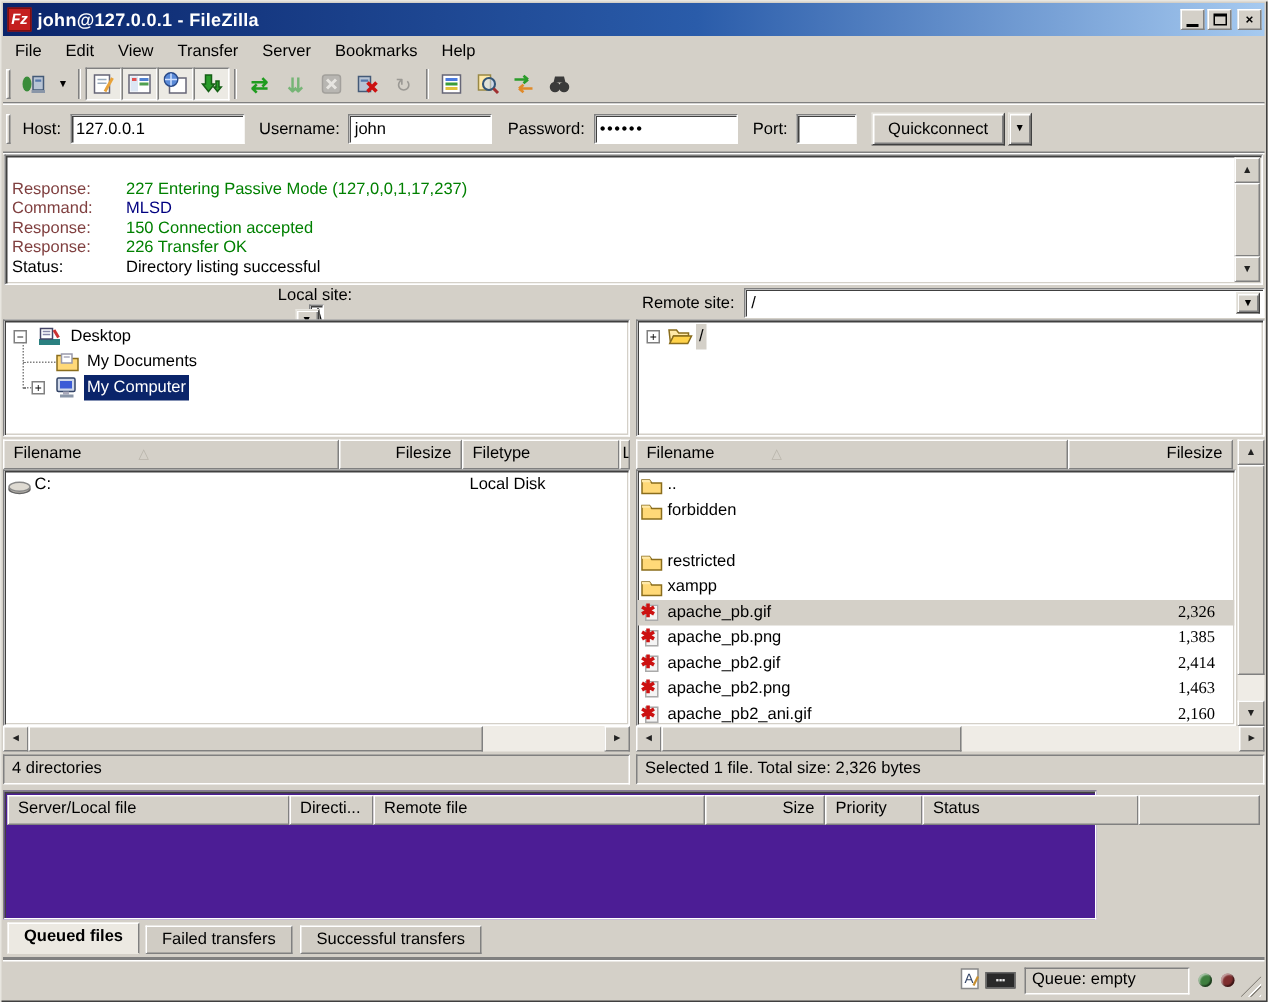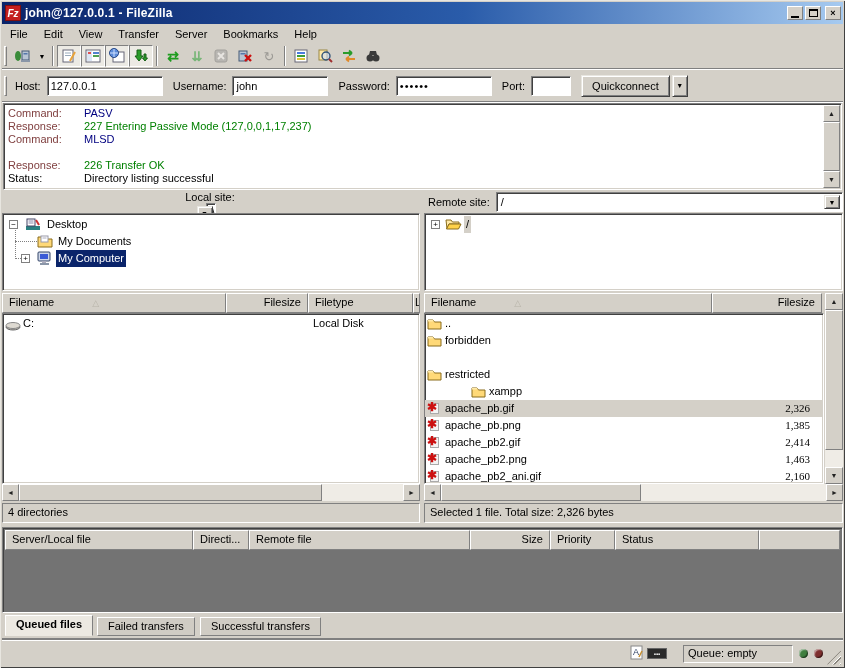--- a/index.html
+++ b/index.html
@@ -100,39 +100,39 @@
   .fsize { position:absolute; text-align:right;font-family:Liberation Serif, serif; }
   .ficon { position:absolute; left:2px; top:2px; }
   .splat { color:#cc1111; font-size:12px; font-weight:bold; position:absolute; left:0; top:-3px; }
   .sheet { position:absolute; left:3px; top:1px; width:9px; height:11px; background:#f4f4f4; border:1px solid #aaa; }
 
   
   .statusbox { position:absolute; top:503px; height:20px; background:#d4d0c8;
     border:1px solid; border-color:#808080 #fff #fff #808080; padding:2px 5px; }
 
   
-  .queuepane { left:2px; top:527px; width:841px; height:86px; background:#737373;
+  .queuepane { left:2px; top:527px; width:729px; height:86px; background:#4c1d95;
     border:1px solid; border-color:#808080 #fff #fff #808080; box-shadow: inset 1px 1px 0 #404040; }
   .qhdr { position:absolute; top:2px; height:20px; background:#d4d0c8; border:1px solid;
     border-color:#fff #808080 #808080 #fff; padding:2px 6px; white-space:nowrap; overflow:hidden; }
 
   
   .tabstrip { left:2px; top:614px; width:841px; height:25px; }
   .tab { position:absolute; top:3px; height:19px; background:#d0ccc4; border:1px solid;
     border-color:#fff #808080 #808080 #fff; padding:2px 10px; white-space:nowrap; }
   .tab.active { top:1px; height:21px; background:#ece9e2; font-weight:bold; border-bottom-color:#ece9e2; }
 
   
   .bottombar { left:2px; top:640px; width:841px; height:26px; border-top:1px solid #fff;
     box-shadow: 0 -2px 0 #808080; display:flex; align-items:center; }
   .led { width:9px; height:9px; border-radius:50%; margin-left:6px;
     box-shadow: inset -1px -1px 1px rgba(0,0,0,.55), inset 1px 1px 1px rgba(255,255,255,.55); }
   .badge { width:20px; height:11px; background:#2a2a2a; border:1px solid #666; margin-left:4px;
     color:#eee; font-size:6px; line-height:10px; text-align:center; letter-spacing:0; overflow:hidden; }
-  .qbox { width:110px; height:18px; margin-left:16px; background:#d4d0c8; border:1px solid;
+  .qbox { width:110px; height:18px; margin-left:6px; background:#d4d0c8; border:1px solid;
     border-color:#808080 #fff #fff #808080; padding:1px 4px; }
   .gripcorner { width:14px; height:14px; margin:8px 2px 0 4px;
     background: repeating-linear-gradient(135deg, transparent 0 3px, #fff 3px 4px, #8a867e 4px 5px); 
     clip-path: polygon(100% 0, 100% 100%, 0 100%); }
 
   .splitter { left:420px; top:191px; width:4px; height:333px; background:#d4d0c8; }
 </style>
 </head>
 <body>
 
@@ -262,23 +262,23 @@
   <input class="qfield" style="width: 96px;" value="john">
   <label class="qlabel">Password:</label>
   <input class="qfield" style="width: 96px; letter-spacing: 1px;" value="••••••">
   <label class="qlabel">Port:</label>
   <input class="qfield" style="width: 40px;" value="">
   <button class="qc-btn raised2">Quickconnect</button>
   <span class="qc-drop raised2">▼</span>
 </div>
 
 <div class="abs logpane sunkenw">
-  <div class="logline" style="top:3px;"><span class="loglabel" style="color: rgb(128, 64, 64);">Command:</span><span style="color: rgb(0, 0, 128);">PASV</span></div>
   <div class="logline" style="top:16px;"><span class="loglabel" style="color: rgb(128, 64, 64);">Response:</span><span style="color: rgb(0, 128, 0); text-align: center;">227 Entering Passive Mode (127,0,0,1,17,237)</span></div>
   <div class="logline" style="top:29px;"><span class="loglabel" style="color: rgb(128, 64, 64);">Command:</span><span style="color: rgb(0, 0, 128);">MLSD</span></div>
+  <div class="logline" style="top:42px;"><span class="loglabel" style="color: rgb(128, 64, 64);">Response:</span><span style="color: rgb(0, 128, 0);">150 Connection accepted</span></div>
   <div class="logline" style="top:55px;"><span class="loglabel" style="color: rgb(128, 64, 64);">Response:</span><span style="color: rgb(0, 128, 0);">226 Transfer OK</span></div>
   <div class="logline" style="top:68px;"><span class="loglabel" style="color: rgb(0, 0, 0);">Status:</span><span style="color: rgb(0, 0, 0);">Directory listing successful</span></div>
 
   <div>
     <span class="sbtn" style="right:1px; top:1px; width:17px; height:17px;">▲</span>
     <span class="strack" style="right:1px; top:18px; width:17px; bottom:18px;"></span>
     <span class="sthumb" style="right:1px; top:18px; width:17px; bottom:18px;"></span>
     <span class="sbtn" style="right:1px; bottom:1px; width:17px; height:17px;">▼</span>
   </div>
 </div>
@@ -399,21 +399,21 @@
       <span class="fsize" style="left:300px; width:85px;"></span>
     </div>
     <div class="frow" style="top:52px;">
       <span class="ficon"><svg width="15" height="13">
             <path d="M1 3h5l1.5 2H14v7H1z" fill="#ffd978" stroke="#8a6d1c"></path>
             <path d="M1 3h5l1 1.5H1z" fill="#ffe9a8"></path>
           </svg></span>
       <span class="fname">restricted</span>
       <span class="fsize" style="left:300px; width:85px;"></span>
     </div>
-    <div class="frow" style="top:69px;margin-left:44px;">
+    <div class="frow" style="top:69px;">
       <span class="ficon"><svg width="15" height="13">
             <path d="M1 3h5l1.5 2H14v7H1z" fill="#ffd978" stroke="#8a6d1c"></path>
             <path d="M1 3h5l1 1.5H1z" fill="#ffe9a8"></path>
           </svg></span>
       <span class="fname">xampp</span>
       <span class="fsize" style="left:300px; width:85px;"></span>
     </div>
     <div class="frow sel" style="top:86px;">
       <span class="ficon">
           <span class="sheet"></span>

